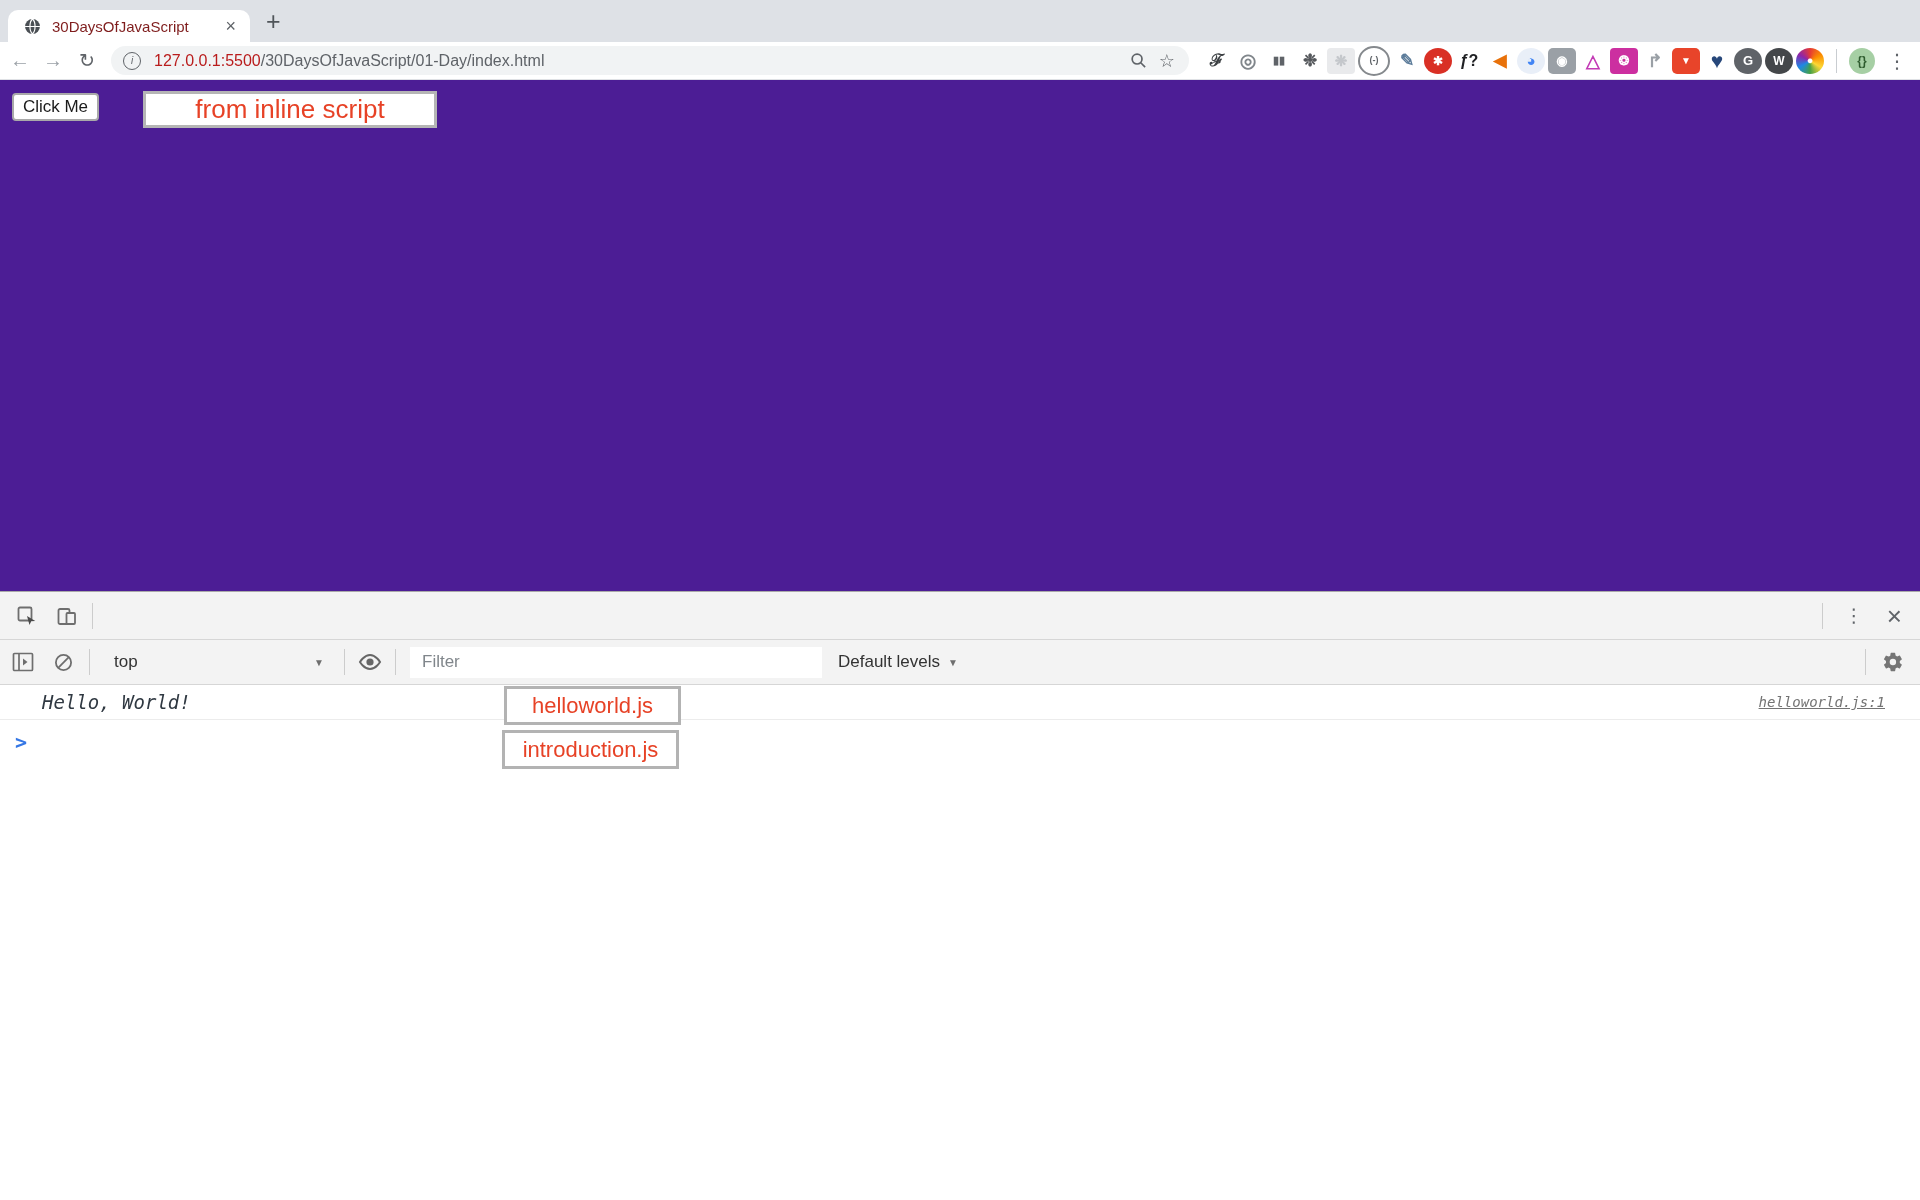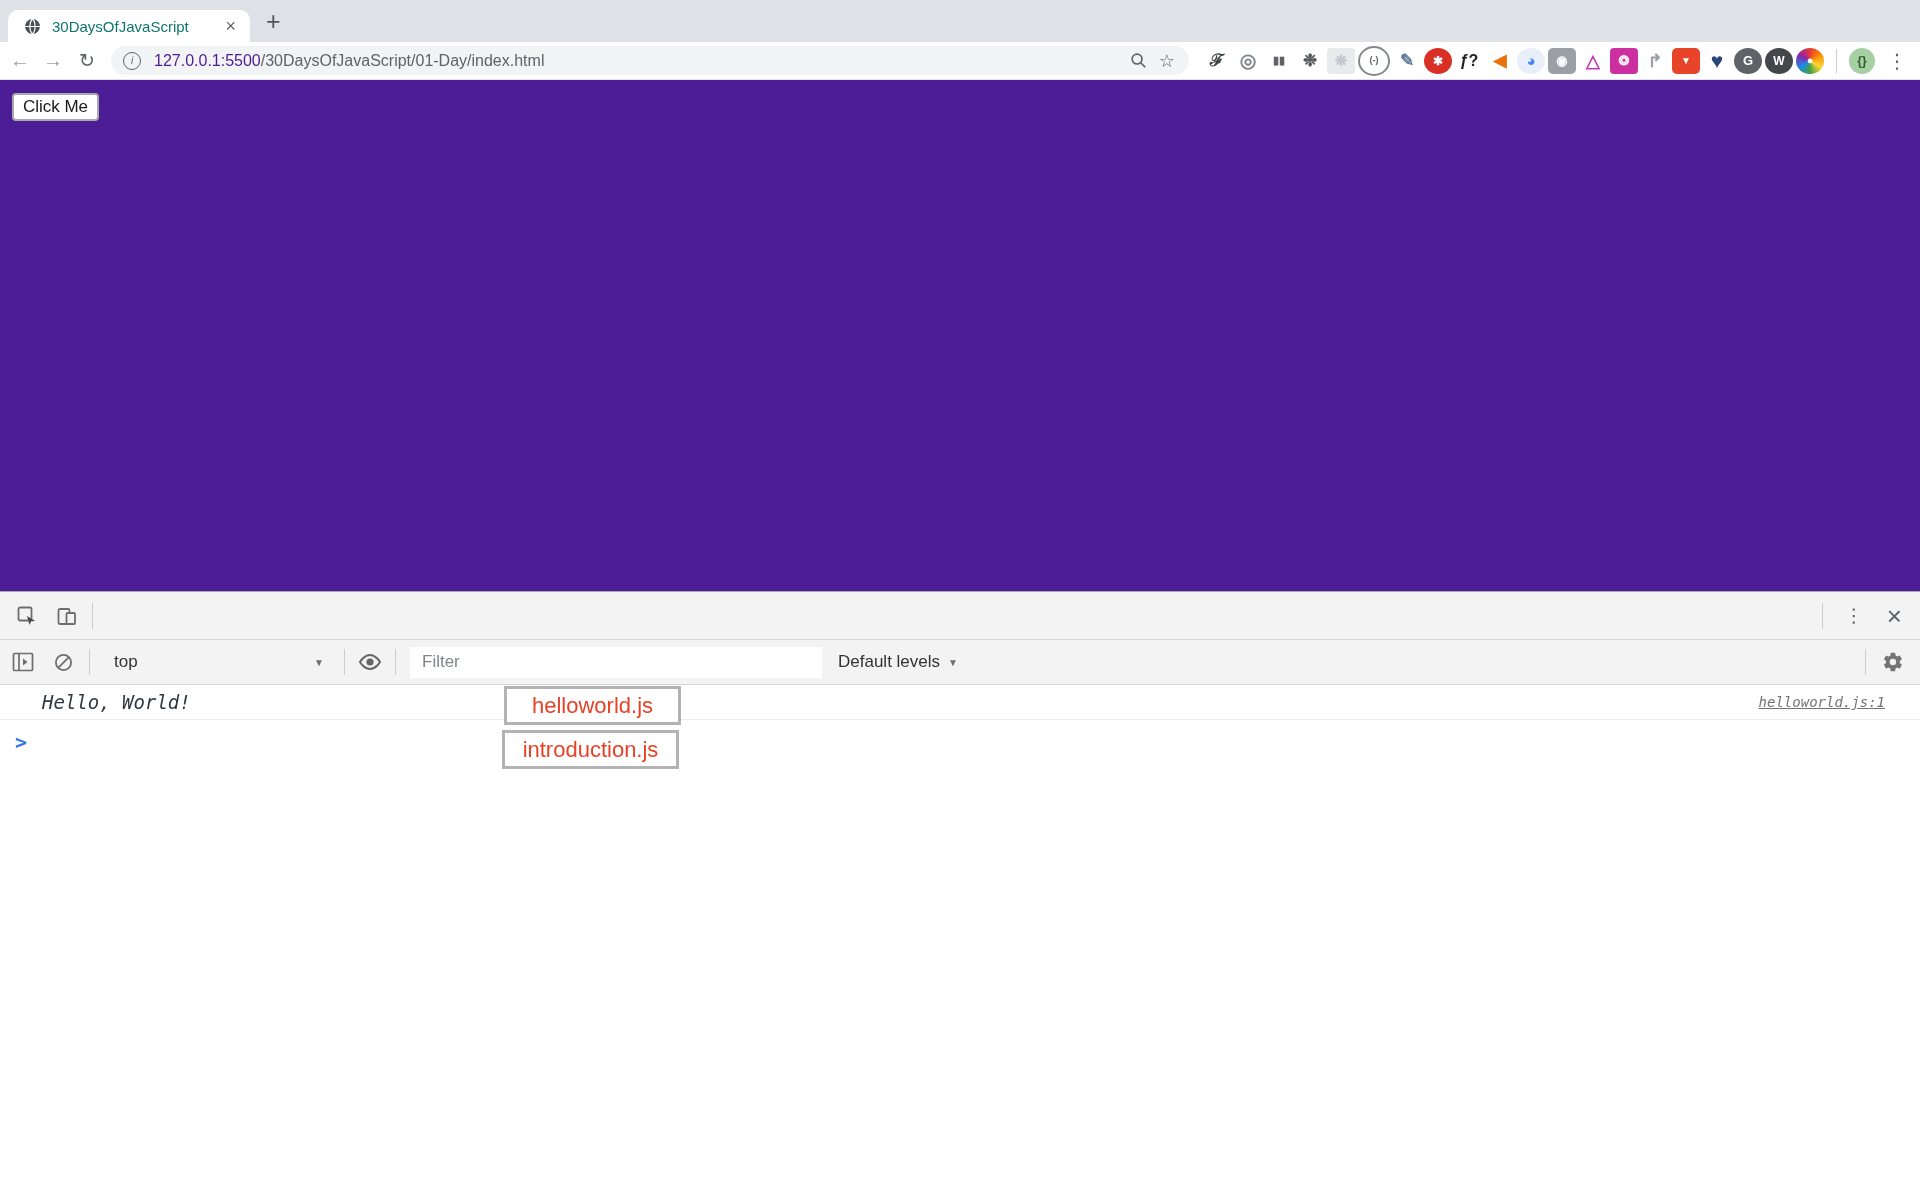--- a/index.html
+++ b/index.html
@@ -3,34 +3,34 @@
 <meta charset="utf-8">
 <style>
   html,body{margin:0;padding:0;background:#fff;}
   .screen{position:relative;width:1920px;height:1200px;background:#fff;overflow:hidden;
           font-family:"Liberation Sans",sans-serif;color:#202124;}
   
   .tabstrip{position:relative;height:42px;background:#dee1e6;}
   .tab{position:absolute;left:8px;top:10px;width:242px;height:32px;background:#fff;
        border-radius:10px 10px 0 0;display:flex;align-items:center;padding:0 10px;box-sizing:border-box;}
   .favicon{width:17px;height:17px;display:flex;margin-left:6px;flex:none;}
-  .tab-title{margin-left:11px;font-size:15px;color:#0f766e;flex:1;white-space:nowrap;overflow:hidden;}
+  .tab-title{margin-left:11px;font-size:15px;color:#7f1d1d;flex:1;white-space:nowrap;overflow:hidden;}
   .tab-close{font-size:18px;color:#5f6368;padding:0 4px;cursor:default;}
   .newtab{position:absolute;left:260px;top:5px;font-size:25px;color:#50555a;font-weight:400;padding:2px 6px;}
   .toolbar{height:37px;background:#fff;border-bottom:1px solid #dfe1e5;display:flex;align-items:center;}
   .navbtn{font-size:20px;color:#9aa0a6;width:24px;text-align:center;flex:none;}
   .navbtn.back{margin-left:8px;}
   .navbtn.fwd{margin-left:9px;}
   .navbtn.reload{margin-left:10px;color:#5f6368;font-size:19px;}
   .omnibox{margin-left:12px;width:1078px;height:29px;background:#f1f3f4;border-radius:15px;
            display:flex;align-items:center;padding:0 12px;box-sizing:border-box;flex:none;}
   .infoicon{width:16px;height:16px;border:1.5px solid #5f6368;border-radius:50%;color:#5f6368;
             font-size:10px;font-style:italic;display:flex;align-items:center;justify-content:center;flex:none;}
   .url{margin-left:13px;font-size:16px;white-space:nowrap;}
-  .url .host{color:#4c1d95;}
+  .url .host{color:#b91c1c;}
   .url .path{color:#5f6368;text-align:right;}
   .ob-spacer{flex:1;}
   .ob-icon{margin-left:14px;color:#5f6368;display:flex;align-items:center;}
   .star{font-size:18px;color:#5f6368;margin-left:12px;margin-right:2px;}
   .extbar{display:flex;align-items:center;margin-left:14px;gap:3px;}
   .ext{width:28px;height:26px;display:flex;align-items:center;justify-content:center;
        font-weight:700;flex:none;line-height:1;}
   .extsep{width:1px;height:24px;background:#c9cdd1;margin-left:12px;flex:none;}
   .jsonext{margin-left:12px;width:26px;height:26px;border-radius:50%;background:#a6cfa4;color:#2e5b2e;
            font-weight:700;font-size:12px;display:flex;align-items:center;justify-content:center;flex:none;}
@@ -145,20 +145,23 @@
         <span class="ext" style="color: rgb(255, 255, 255); background: rgb(68, 71, 74); border-radius: 50%; font-size: 12px;">W</span>
         <span class="ext" style="color: rgb(255, 255, 255); background: conic-gradient(rgb(229, 57, 53), rgb(251, 140, 0), rgb(253, 216, 53), rgb(67, 160, 71), rgb(30, 136, 229), rgb(142, 36, 170), rgb(229, 57, 53)); border-radius: 50%; font-size: 11px;">●</span>
     </div>
     <span class="extsep"></span>
     <span class="jsonext">{}</span>
     <span class="chromemenu">⋮</span>
   </div>
 
   <div class="page">
     <button class="clickme">Click Me</button>
+    <div class="inlinebox">
+      <span class="redtext">from inline script</span>
+    </div>
   </div>
 
   <div class="devtools">
     <div class="dt-tabbar">
       <span class="dt-icon dt-inspect">
         <svg width="22" height="22" viewBox="0 0 22 22">
             <rect x="2.5" y="2.5" width="13" height="13" rx="1.5" fill="none" stroke="#6e6e6e" stroke-width="1.8"></rect>
             <path d="M11 11 L13.5 20 L15.2 16.2 L19.3 15.9 Z" fill="#4a4a4a"></path>
           </svg>
       </span>

